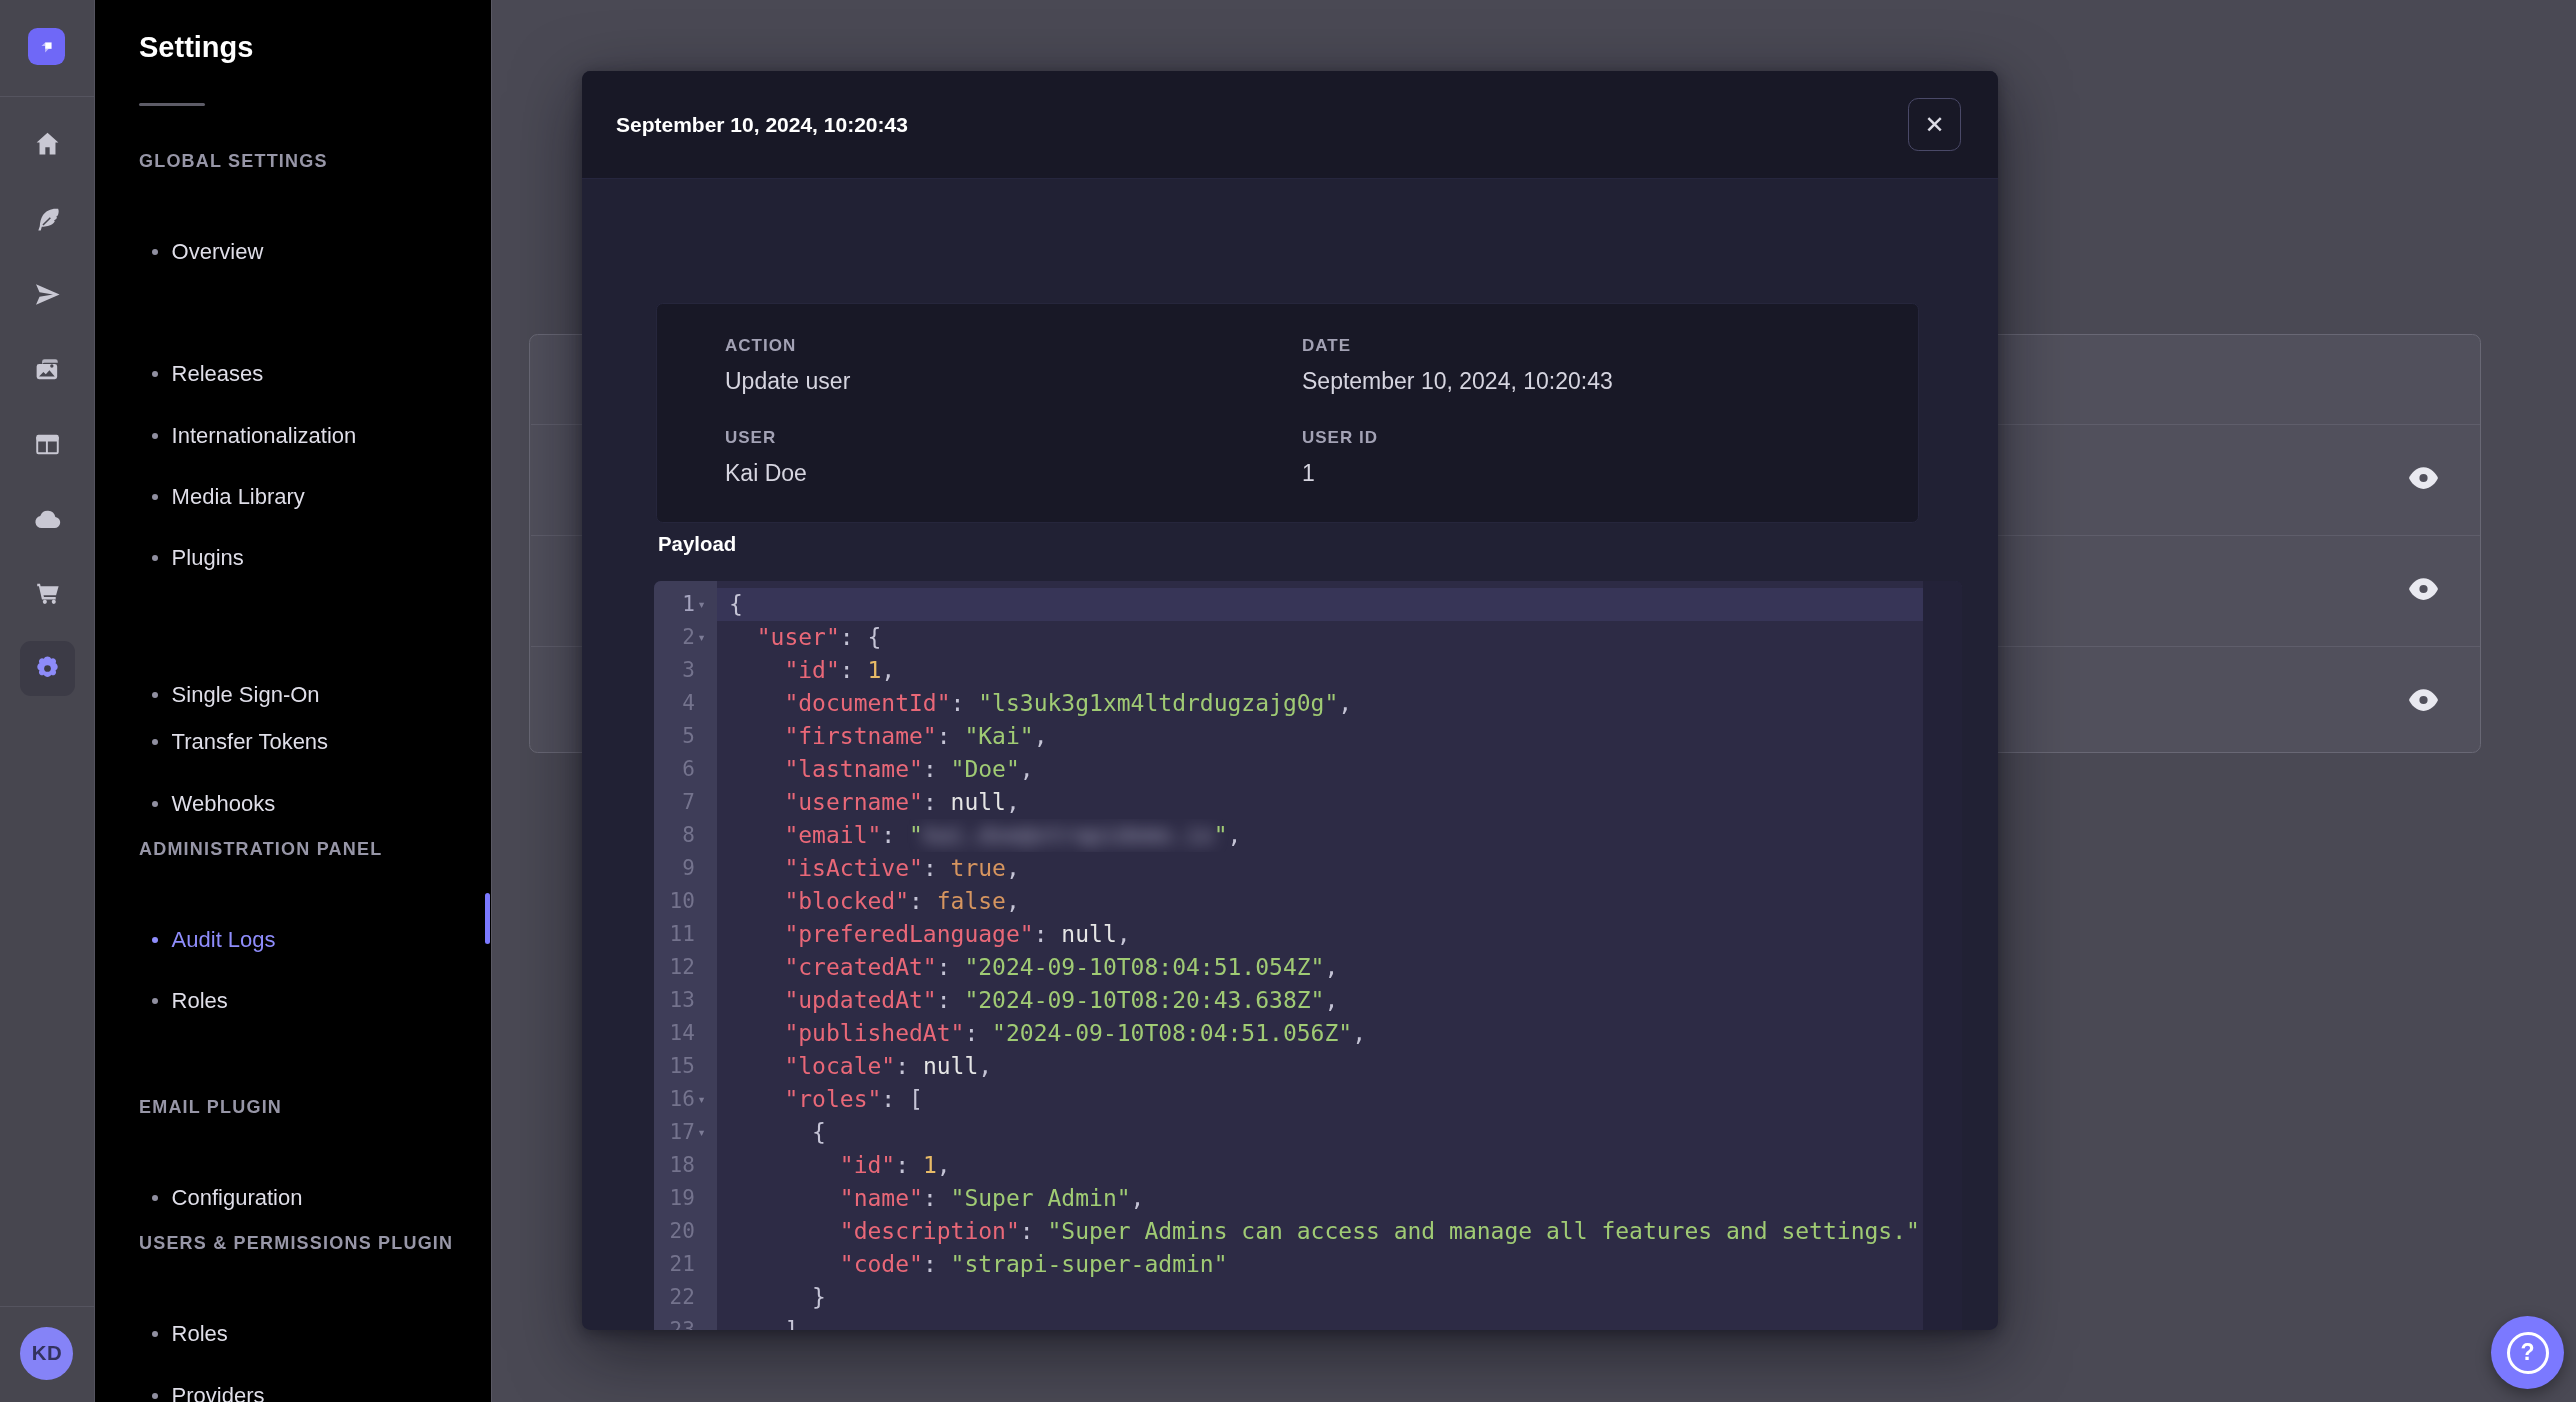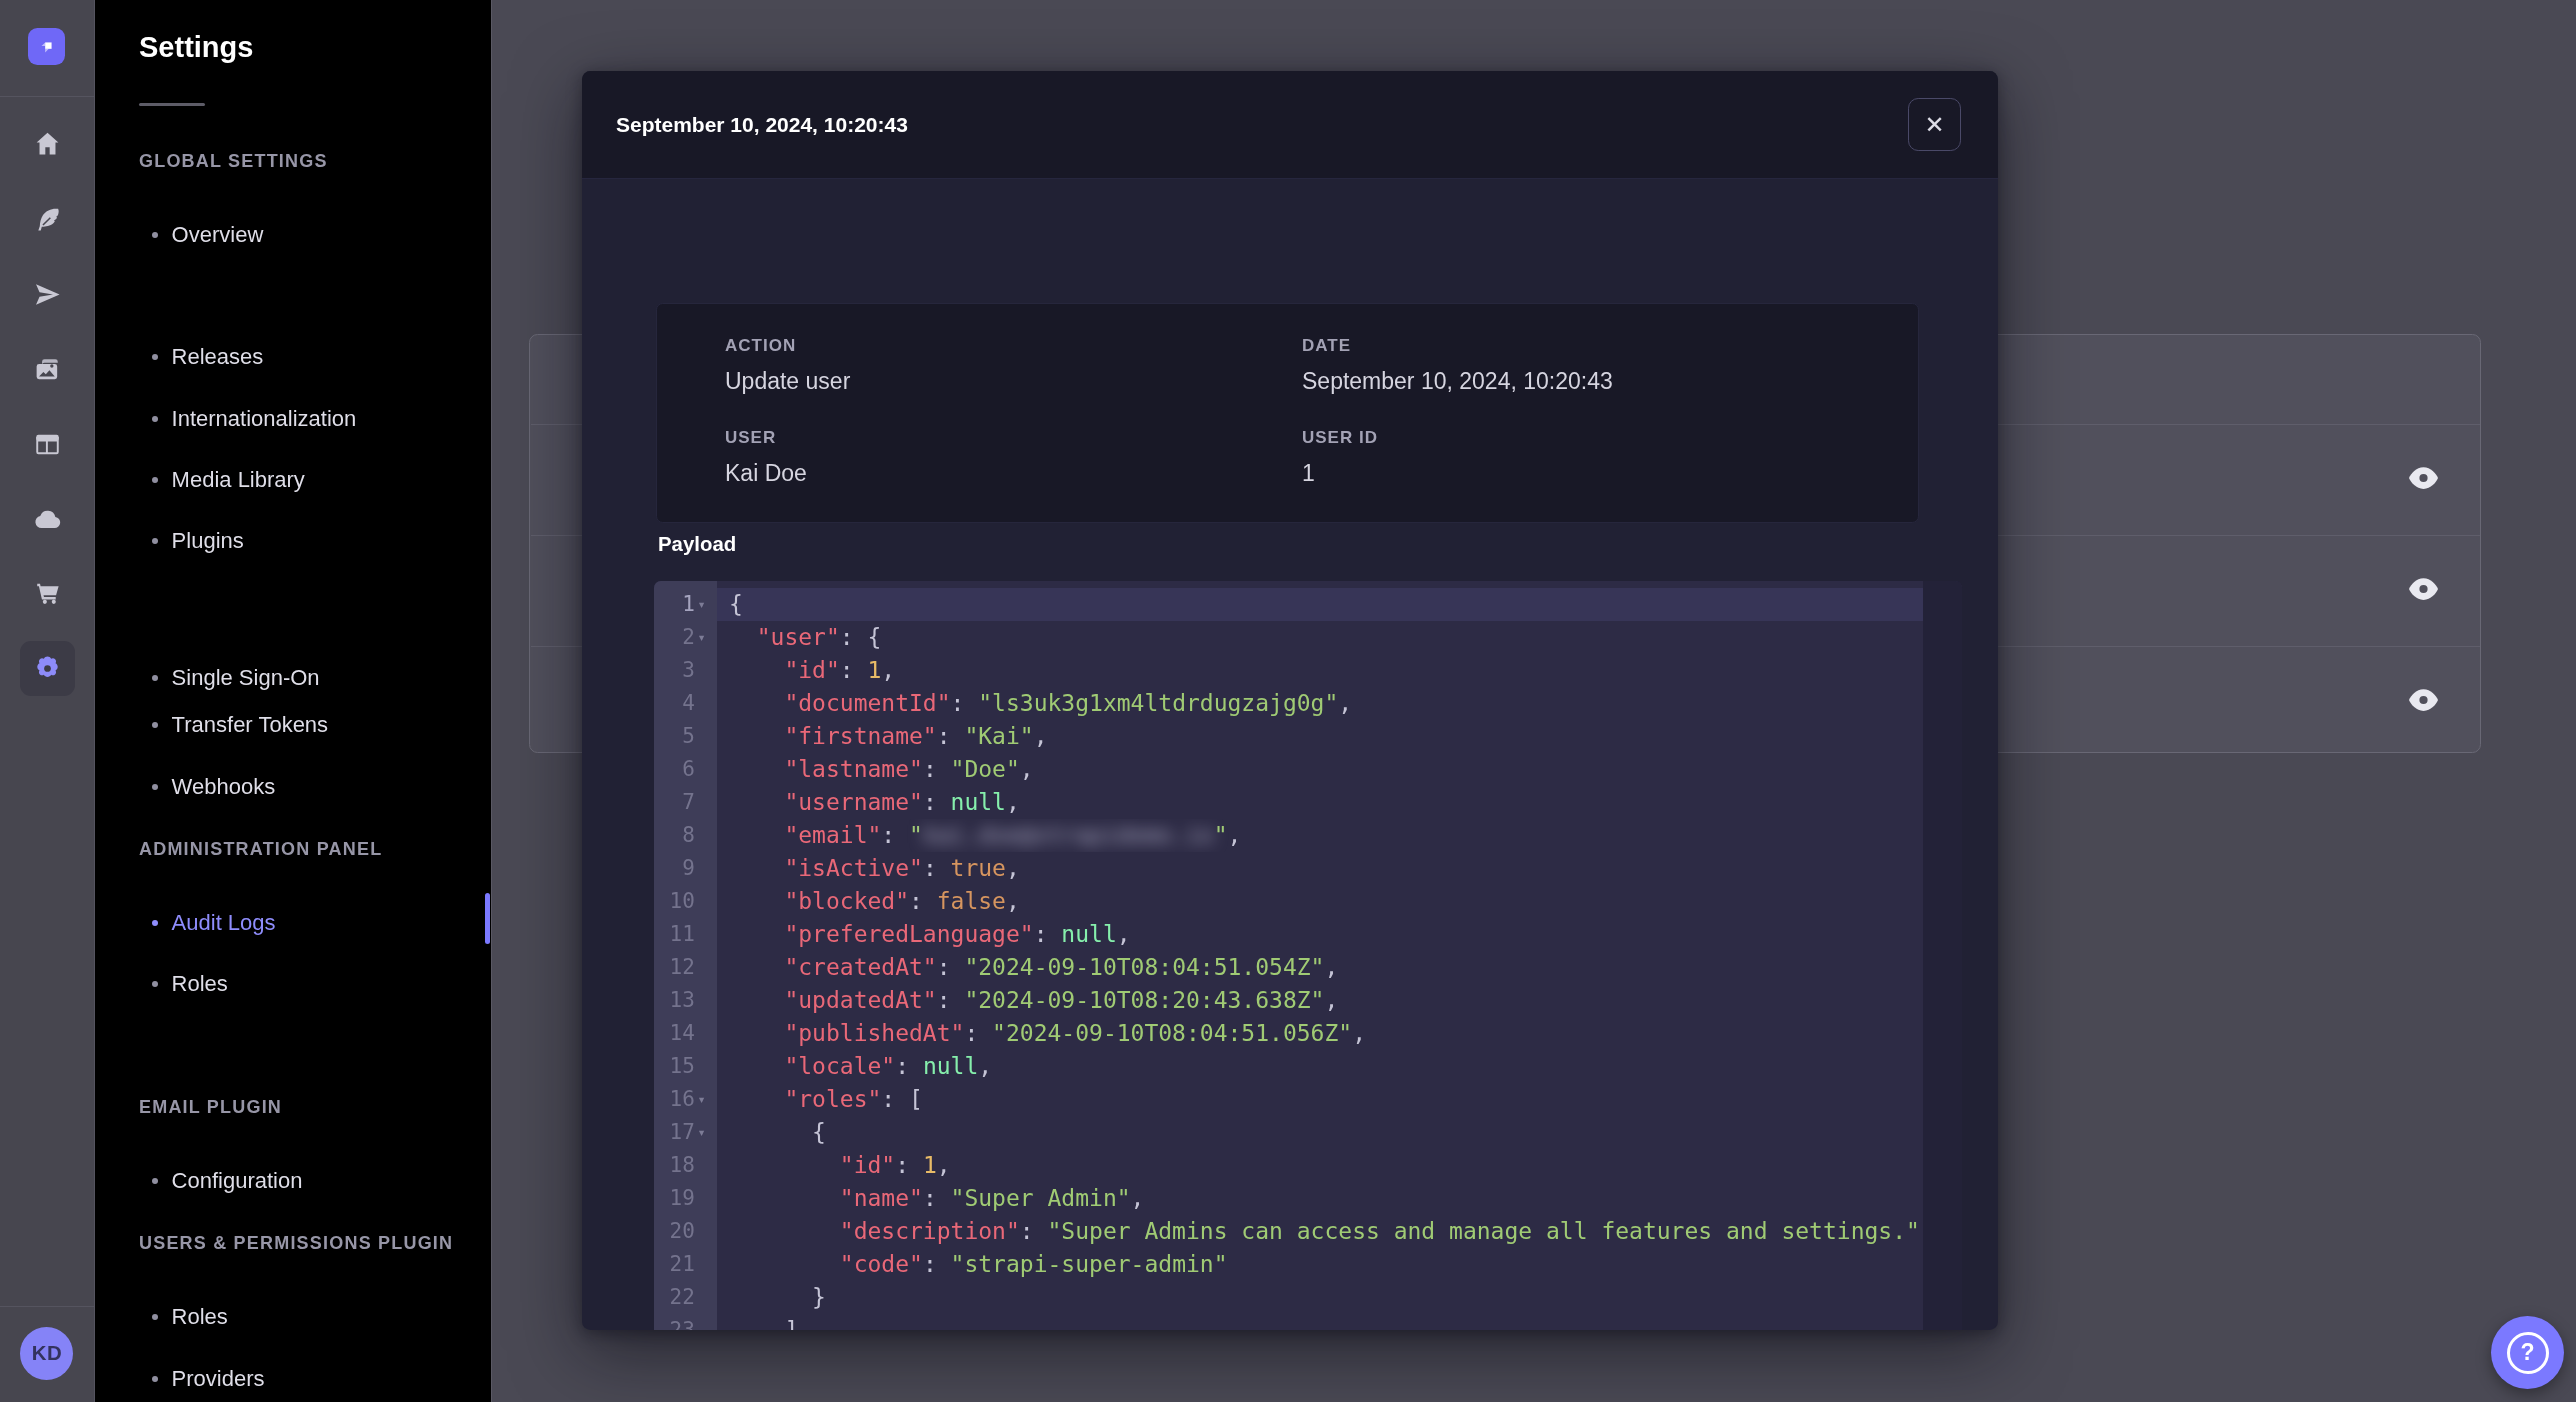--- a/index.html
+++ b/index.html
@@ -21,21 +21,21 @@
   .avatar{position:absolute;left:20.4px;top:1327px;width:53px;height:53px;border-radius:50%;
     background:#8583f7;color:#33335e;font-weight:bold;font-size:20.4px;display:flex;
     align-items:center;justify-content:center;cursor:pointer;letter-spacing:0.4px;}
 
   
   .sidebar{position:absolute;left:95px;top:0;width:397px;height:1402px;background:#000000;
     border-right:0.9px solid #5a5964;box-sizing:border-box;z-index:4;}
   .sb-title{position:absolute;left:44px;top:31px;font-size:29px;font-weight:bold;color:#ffffff;}
   .sb-title-divider{position:absolute;left:44px;top:103px;width:66px;height:2.6px;background:#5d5c67;border-radius:1.7px;}
   .sb-label{position:absolute;left:44px;font-size:18px;font-weight:bold;color:#9796a7;letter-spacing:1.2px;}
-  .sb-item{position:absolute;left:0;width:392px;height:39px;display:flex;align-items:center;cursor:pointer;}
+  .sb-item{position:absolute;left:0;width:392px;height:39px;display:flex;align-items:center;cursor:pointer;margin-top:17px;}
   .sb-item .dot{width:6px;height:6px;border-radius:50%;background:#908fa0;margin-left:57px;flex:none;}
   .sb-item .lbl{margin-left:13.6px;font-size:22px;color:#dfdee8;}
   .sb-item.active .dot{background:#8f8dfc;}
   .sb-item.active .lbl{color:#8f8dfc;}
   .sb-active-indicator{position:absolute;left:390px;top:893px;width:5.1px;height:51px;border-radius:3.4px;background:#7b79ff;}
 
   
   .main-bg{position:absolute;left:492px;top:0;width:2084px;height:1402px;background:#4a4954;}
   .bg-card{position:absolute;left:37px;top:334px;width:1952px;height:419px;background:#51505c;
     border:0.9px solid #696875;border-radius:8.5px;box-sizing:border-box;}
@@ -80,21 +80,21 @@
   .cl .c{flex:1;padding-left:12px;overflow:hidden;}
   .cl.active .c{background:#373557;}
   .cl.active .g{color:#a5a4bf;}
   .gutter-fill{position:absolute;left:0;top:0;width:63px;height:749px;background:#3e3d58;}
   .right-strip{position:absolute;right:0;top:0;width:39px;height:749px;background:#232238;}
   .tk-p{color:#c5c4d6;}
   .tk-k{color:#e96878;}
   .tk-s{color:#a0cb74;}
   .tk-n{color:#e8bb67;}
   .tk-b{color:#d6955f;}
-  .tk-u{color:#86efac;}
+  .tk-u{color:#e5e5e5;}
   .tk-x{color:#a8a6c0;filter:blur(7.7px);}
 </style>
 </head>
 <body>
 
 <div id="app">
 
   <div class="main-bg">
     <div class="bg-card">
       <div class="bg-row-divider" style="top:89px"></div>

